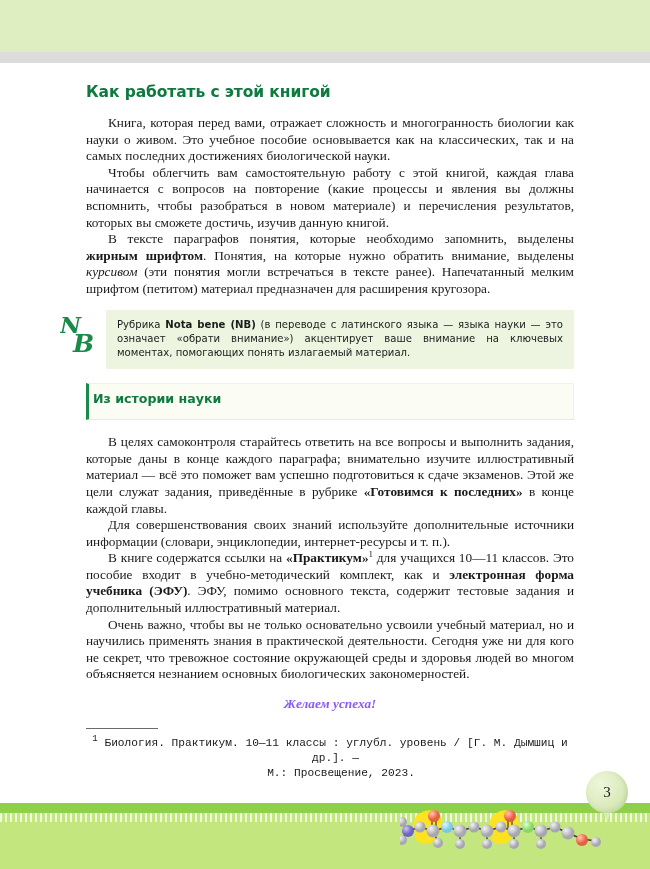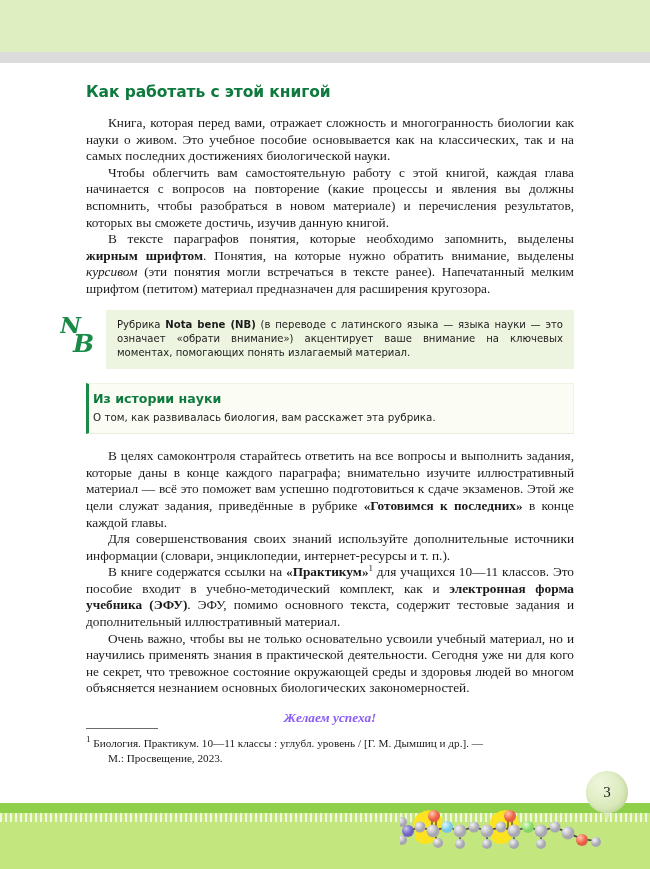--- a/index.html
+++ b/index.html
@@ -152,27 +152,28 @@
     top: 665px;
     width: 488px;
   }
   .footnote-rule {
     width: 72px;
     height: 1px;
     background: #6b6b6b;
     margin-bottom: 7px;
   }
   .footnote-text {
-    font-family: Liberation Serif, serif;
+    font-family: Liberation Mono, monospace;
     font-size: 11.2px;
     line-height: 15px;
     color: #1a1a1a;
     margin: 0;
     padding-left: 11px;
     text-indent: -11px;
+    text-align: center;
   }
   .footnote-text .cont { display: block; padding-left: 11px; text-indent: 0; }
 
   
   .bottom-band {
     position: absolute;
     left: 0; bottom: 0;
     width: 650px;
     height: 66px;
   }
@@ -276,21 +277,20 @@
           <text x="13" y="40" font-family="DejaVu Serif, serif" font-size="25" font-weight="bold" font-style="italic" fill="#1a8a48">B</text>
         </svg>
       </div>
       <div class="nb-box">
         <p class="nb-text"><span>Рубрика </span><span class="b">Nota bene (NB)</span><span> (в переводе с латинского языка — языка науки — это означает «обрати внимание») акцентирует ваше внимание на ключевых моментах, помогающих понять излагаемый материал.</span></p>
       </div>
     </div>
 
     <div class="history-box">
       <div class="history-title">Из истории науки</div>
-      <p class="history-text">О том, как развивалась биология, вам расскажет эта рубрика.</p>
     </div>
 
     <div class="para-group">
 
       <p class="body-text"><span>В целях самоконтроля старайтесь ответить на все вопросы и выполнить задания, которые даны в конце каждого параграфа; внимательно изучите иллюстративный материал — всё это поможет вам успешно подготовиться к сдаче экзаменов. Этой же цели служат задания, приведённые в рубрике </span><span class="b">«Готовимся к последних»</span><span> в конце каждой главы.</span></p>
 
       <p class="body-text">Для совершенствования своих знаний используйте дополнительные источники информации (словари, энциклопедии, интернет-ресурсы и т. п.).</p>
 
       <p class="body-text"><span>В книге содержатся ссылки на </span><span class="b">«Практикум»</span><sup class="fn">1</sup><span> для учащихся 10—11 классов. Это пособие входит в учебно-методический комплект, как и </span><span class="b">электронная форма учебника (ЭФУ)</span><span>. ЭФУ, помимо основного текста, содержит тестовые задания и дополнительный иллюстративный материал.</span></p>
 

